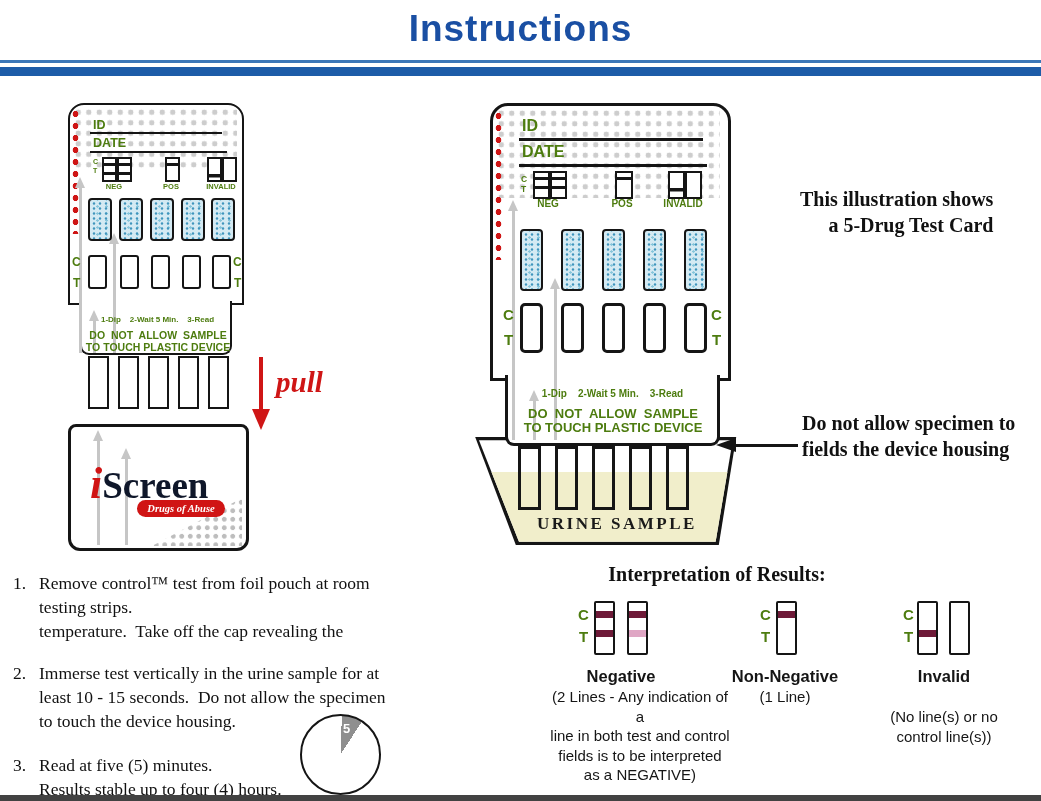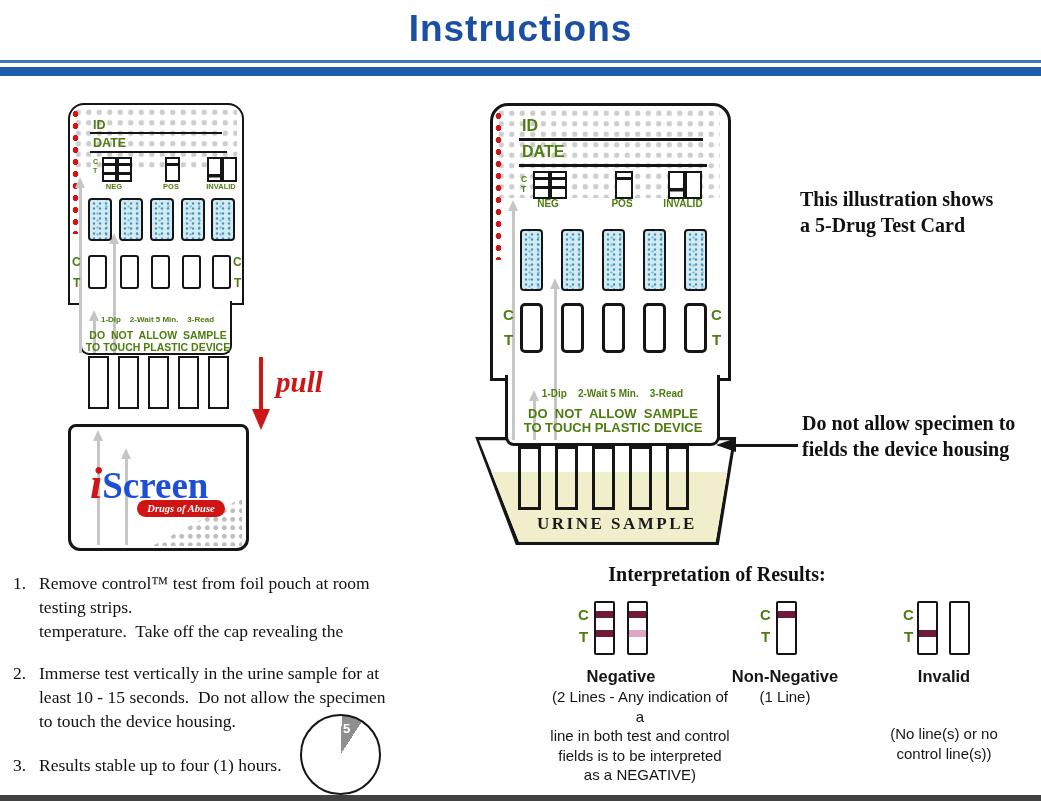--- a/index.html
+++ b/index.html
@@ -42,21 +42,21 @@
   
   .pull-shaft{position:absolute;left:259px;top:357px;width:4px;height:53px;background:#cf1616;}
   .pull-head{position:absolute;left:252px;top:409px;width:0;height:0;
              border-left:9px solid transparent;border-right:9px solid transparent;border-top:21px solid #cf1616;}
   .pull-text{position:absolute;left:276px;top:366px;font:bold italic 29px "Liberation Serif",serif;color:#cf1616;}
   
   .cap{position:absolute;left:68px;top:424px;width:175px;height:121px;background:#fff;
        border:3px solid #151515;border-radius:8px 8px 12px 12px;}
   .logo{position:absolute;left:90px;top:458px;}
   .logo .li{font:bold italic 44px "Liberation Serif",serif;color:#d01414;}
-  .logo .ls{font:bold 37px "Liberation Serif",serif;color:#1d4ed8;}
+  .logo .ls{font:bold 37px "Liberation Serif",serif;color:#0f172a;}
   .badge{position:absolute;left:137px;top:500px;width:88px;height:17px;background:#d01414;border-radius:9px;
          color:#fff;font:bold italic 10.5px "Liberation Serif",serif;text-align:center;line-height:17px;}
   
   .cupwrap{position:absolute;left:452px;top:437px;width:290px;height:108px;z-index:0;}
   .cup-outer{position:absolute;inset:0;background:#151515;
              clip-path:polygon(8% 0,98% 0,92% 100%,22% 100%);}
   .cup-inner{position:absolute;inset:0;background:#fff;
              clip-path:polygon(9.3% 3%,96.8% 3%,90.9% 97%,23.1% 97%);}
   .cup-liquid{position:absolute;left:0;right:0;top:35px;bottom:3px;background:#f1eecb;}
   .cup-label{position:absolute;left:40px;right:0;top:77px;text-align:center;
@@ -222,21 +222,21 @@
   <div class="clabel pre z2" style="left:535px;top:388px;width:155px;text-align:center;font-size:10px;">1-Dip    2-Wait 5 Min.    3-Read</div>
   <div class="clabel pre z2" style="left:518px;top:407px;width:190px;text-align:center;font-size:13px;line-height:14.5px;">DO  NOT  ALLOW  SAMPLE</div>
   <div class="clabel pre z2" style="left:518px;top:421px;width:190px;text-align:center;font-size:13px;line-height:14.5px;">TO TOUCH PLASTIC DEVICE</div>
 
   <div class="tooth tooth-r z2" style="left:518px;top:446px;width:17px;height:58px;"></div>
   <div class="tooth tooth-r z2" style="left:555px;top:446px;width:17px;height:58px;"></div>
   <div class="tooth tooth-r z2" style="left:592px;top:446px;width:17px;height:58px;"></div>
   <div class="tooth tooth-r z2" style="left:629px;top:446px;width:17px;height:58px;"></div>
   <div class="tooth tooth-r z2" style="left:666px;top:446px;width:17px;height:58px;"></div>
 
-  <div class="note" style="left:800px;top:186px;">
+  <div class="note" style="left:800px;top:186px;text-align:right;">
     <div>This illustration shows</div>
     <div>a 5-Drug Test Card</div>
   </div>
   <div class="spec-shaft"></div>
   <div class="spec-head"></div>
   <div class="note" style="left:802px;top:410px;">
     <div>Do not allow specimen to</div>
     <div>fields the device housing</div>
   </div>
 
@@ -252,21 +252,22 @@
     <div class="num ln">2.</div>
     <div>
       <div class="ln pre">Immerse test vertically in the urine sample for at</div>
       <div class="ln pre">least 10 - 15 seconds.  Do not allow the specimen</div>
       <div class="ln pre">to touch the device housing.</div>
     </div>
   </div>
   <div class="instr" style="left:13px;top:753px;">
     <div class="num ln">3.</div>
     <div>
-      <div class="ln pre">Results stable up to four (1) hours.</div>
+      <div class="ln pre">Read at five (5) minutes.</div>
+      <div class="ln pre">Results stable up to four (4) hours.</div>
     </div>
   </div>
 
   <div class="clock">
     <div class="five">5</div>
   </div>
 
   <div class="ihead">Interpretation of Results:</div>
 
   <div class="clabel" style="left:578px;top:606px;font-size:15px;">C</div>
@@ -293,18 +294,18 @@
   <div class="iname" style="left:705px;top:667px;width:160px;">Non-Negative</div>
   <div class="idesc" style="left:705px;top:687px;width:160px;">(1 Line)</div>
 
   <div class="clabel" style="left:903px;top:606px;font-size:15px;">C</div>
   <div class="clabel" style="left:904px;top:628px;font-size:15px;">T</div>
   <div class="istrip" style="left:917px;top:601px;">
     <div class="iband maroon" style="top:27px;"></div>
   </div>
   <div class="istrip" style="left:949px;top:601px;"></div>
   <div class="iname" style="left:879px;top:667px;width:130px;">Invalid</div>
-  <div class="idesc pre-line" style="left:859px;top:724px;width:170px;">(No line(s) or no
+  <div class="idesc pre-line" style="left:859px;top:707px;width:170px;">(No line(s) or no
 control line(s))</div>
 
   <div class="bottom-bar"></div>
 
 </div>
 
 </body></html>

